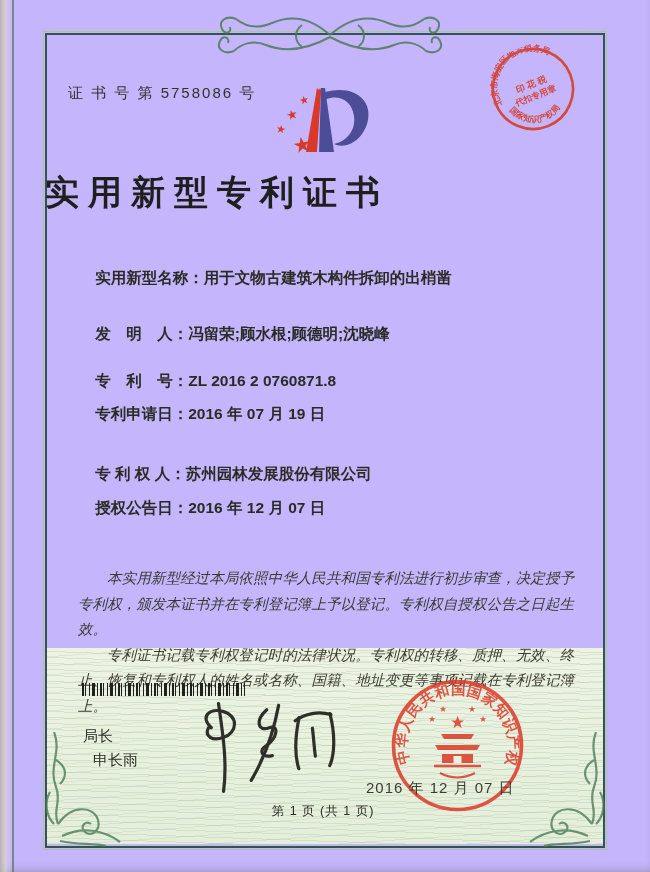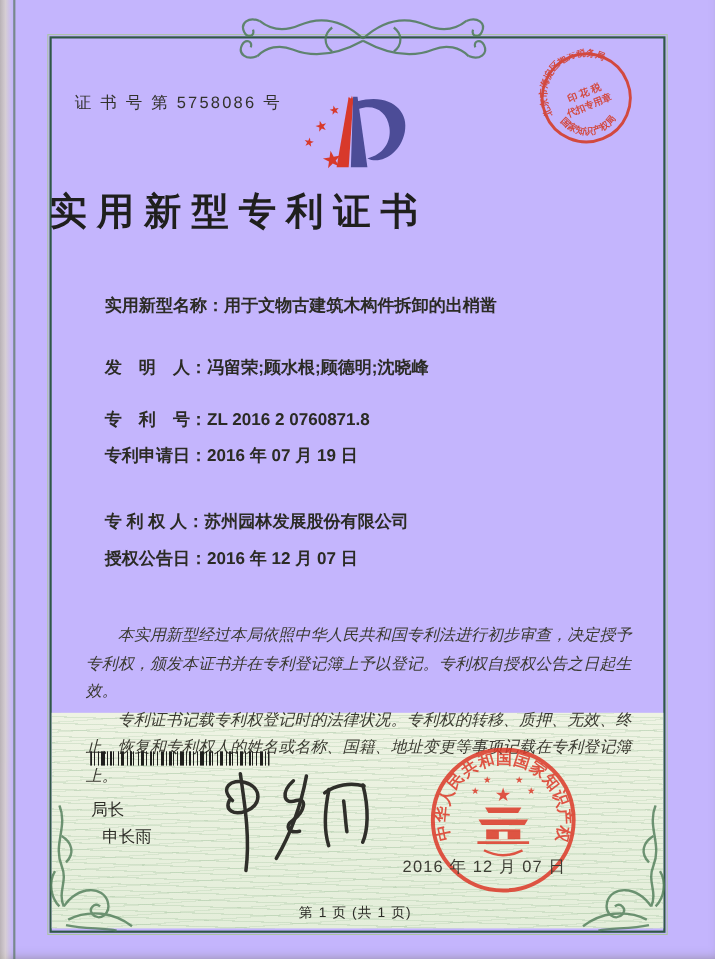--- a/index.html
+++ b/index.html
@@ -34,21 +34,21 @@
       #20201e 3px 4px,rgba(0,0,0,0) 4px 7px,
       #20201e 7px 8px,rgba(0,0,0,0) 8px 10px,
       #20201e 10px 13px,rgba(0,0,0,0) 13px 15px,
       #20201e 15px 16px,rgba(0,0,0,0) 16px 18px);}
   .sig-title{position:absolute;left:83px;top:727px;font-size:15px;color:#2d2d27;}
   .sig-name{position:absolute;left:93px;top:751px;font-size:15px;color:#2d2d27;}
   .signature{position:absolute;left:182px;top:698px;}
   .tax-stamp{position:absolute;left:490px;top:46px;transform:rotate(-22deg);opacity:.92;}
   .big-seal{position:absolute;left:388px;top:676px;opacity:.95;}
   .seal-date{position:absolute;left:366px;top:779px;font-size:15px;letter-spacing:1px;color:#3c3c33;}
-  .footer{position:absolute;left:45px;top:822px;width:556px;text-align:center;
+  .footer{position:absolute;left:45px;top:803px;width:556px;text-align:center;
     font-size:12.5px;letter-spacing:1px;color:#2c2c27;}
   .orn{position:absolute;}
   .orn.tl{left:208px;top:11px;}
   .orn.bl{left:42px;top:732px;}
   .orn.br{left:512px;top:732px;transform:scaleX(-1);}
   .logo{position:absolute;left:256px;top:82px;}
 </style>
 </head>
 <body>
 

